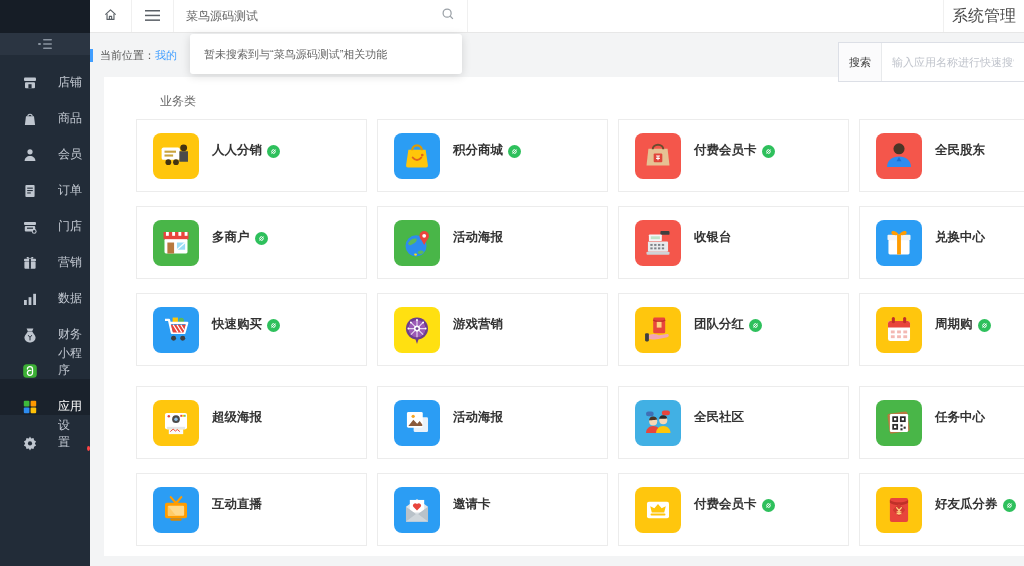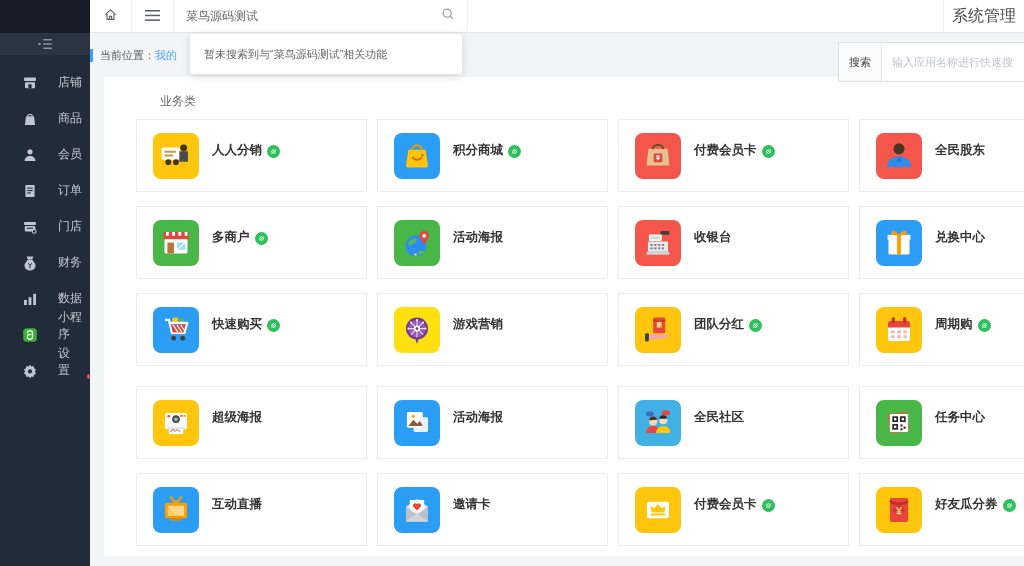--- a/index.html
+++ b/index.html
@@ -137,48 +137,72 @@
               <circle cx="12.2" cy="12.4" r="1.3" fill="#222c38"></circle>
             </g>
           </svg>
         </span>
         <span>门店</span>
       </div>
       <div class="nav-item">
         <span class="ni">
           <svg width="16" height="16" viewBox="0 0 16 16">
             <g fill="#bfc6cf">
-              <path d="M5.8 4.6h4.4l1.8 2.6c.9 1.1 1.6 2.3 1.6 3.6A5 5 0 0 1 8 15.4a5 5 0 0 1-5.6-4.6c0-1.3.7-2.5 1.6-3.6z"></path>
-              <path d="M5.8 4.2 4.6 1.6h6.8L10.2 4.2z"></path>
-              <path d="M6.2 8.2 8 10.4l1.8-2.2M8 10.4v3" stroke="#222c38" fill="none" stroke-width="1"></path>
+              <rect x="2.4" y="6.4" width="11.2" height="7.4" rx="1"></rect>
+              <rect x="2" y="3.8" width="12" height="2.4" rx=".8"></rect>
+              <rect x="7.1" y="3.8" width="1.8" height="10" fill="#222c38"></rect>
+              <path d="M8 3.6C6.8 1.6 4.4 1.4 4.6 2.8 4.8 4 6.6 4 8 3.6zm0 0c1.2-2 3.6-2.2 3.4-.8C11.2 4 9.4 4 8 3.6z"></path>
             </g>
           </svg>
         </span>
-        <span>财务</span>
+        <span>营销</span>
       </div>
       <div class="nav-item">
         <span class="ni">
           <svg width="16" height="16" viewBox="0 0 16 16">
             <g fill="#bfc6cf">
               <rect x="2" y="9" width="2.8" height="5"></rect>
               <rect x="6.6" y="6.2" width="2.8" height="7.8"></rect>
               <rect x="11.2" y="2.8" width="2.8" height="11.2"></rect>
             </g>
           </svg>
         </span>
         <span>数据</span>
       </div>
       <div class="nav-item">
         <span class="ni">
           <svg width="16" height="16" viewBox="0 0 16 16">
+            <g fill="#bfc6cf">
+              <path d="M5.8 4.6h4.4l1.8 2.6c.9 1.1 1.6 2.3 1.6 3.6A5 5 0 0 1 8 15.4a5 5 0 0 1-5.6-4.6c0-1.3.7-2.5 1.6-3.6z"></path>
+              <path d="M5.8 4.2 4.6 1.6h6.8L10.2 4.2z"></path>
+              <path d="M6.2 8.2 8 10.4l1.8-2.2M8 10.4v3" stroke="#222c38" fill="none" stroke-width="1"></path>
+            </g>
+          </svg>
+        </span>
+        <span>财务</span>
+      </div>
+      <div class="nav-item">
+        <span class="ni">
+          <svg width="16" height="16" viewBox="0 0 16 16">
             <rect x="1.2" y="1.2" width="13.6" height="13.6" rx="3.6" fill="#3cb035"></rect>
             <path d="M5.4 6.1a2.55 2.55 0 1 1 5.1 0v3.8a2.55 2.55 0 1 1-1.7-2.4" fill="none" stroke="#fff" stroke-width="1.3" stroke-linecap="round"></path>
           </svg>
         </span>
         <span>小程序</span>
+      </div>
+      <div class="nav-item active">
+        <span class="ni">
+          <svg width="16" height="16" viewBox="0 0 16 16">
+            <rect x="1.8" y="1.8" width="5.6" height="5.6" rx="1" fill="#3eb93b"></rect>
+            <rect x="8.6" y="1.8" width="5.6" height="5.6" rx="1" fill="#ff9800"></rect>
+            <rect x="1.8" y="8.6" width="5.6" height="5.6" rx="1" fill="#2d8cf0"></rect>
+            <rect x="8.6" y="8.6" width="5.6" height="5.6" rx="1" fill="#ffc107"></rect>
+          </svg>
+        </span>
+        <span>应用</span>
       </div>
       <div class="nav-item">
         <span class="ni">
           <svg width="16" height="16" viewBox="0 0 16 16">
             <path d="m8 1.6 1.2 2 2.3-.6.6 2.3 2 1.2-1.3 2 1.3 2-2 1.2-.6 2.3-2.3-.6-1.2 2-1.2-2-2.3.6-.6-2.3-2-1.2 1.3-2-1.3-2 2-1.2.6-2.3 2.3.6z" fill="#bfc6cf"></path>
             <circle cx="8" cy="8.4" r="2.1" fill="#222c38"></circle>
           </svg>
         </span>
         <span>设置</span>
         <span class="red-dot"></span>

